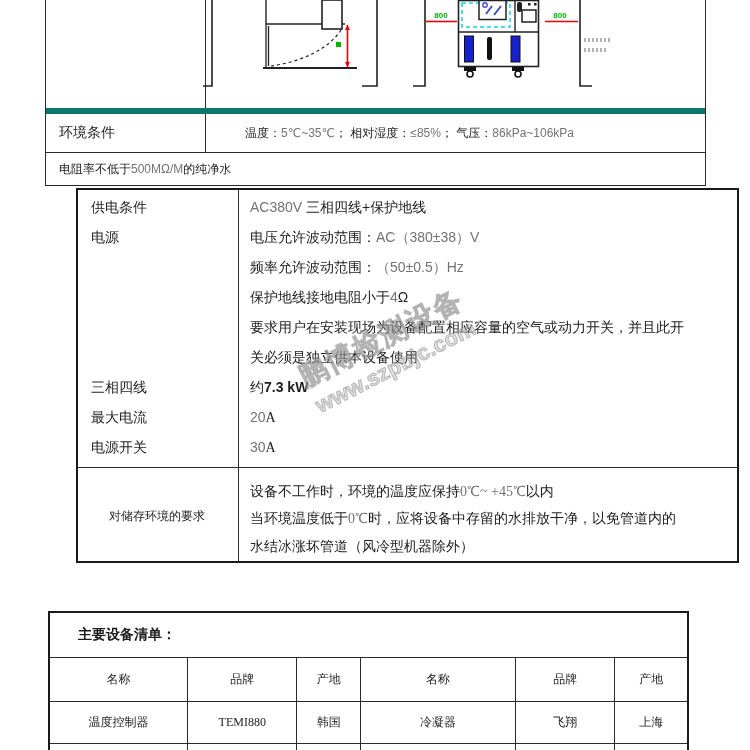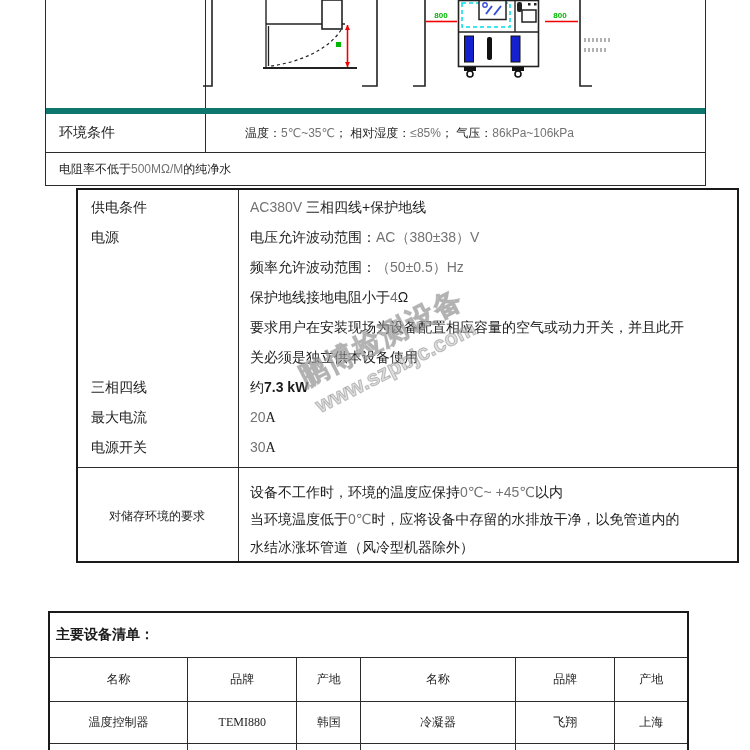--- a/index.html
+++ b/index.html
@@ -19,26 +19,26 @@
   .r-env{height:44px;border-top:6px solid #0f766e;gap:26px;}
   .r-water{height:33px;border-top:1px solid #2b2b2b;}
   
   .t2{position:absolute;left:44px;top:188px;width:663px;height:375px;
       border:2px solid #1a1a1a;box-sizing:border-box;margin-left:32px;}
   .t2 .vline{position:absolute;left:160px;top:0;bottom:0;width:0;border-left:1px solid #2b2b2b;}
   .t2 .hline{position:absolute;left:0;right:0;top:277px;height:0;border-top:1px solid #2b2b2b;}
   .t2 .cellline{position:absolute;height:30px;line-height:30px;font-size:14px;white-space:nowrap;}
   .t2 .lab{left:13px;}
   .t2 .val{left:172px;}
-  .t2 .stline{position:absolute;height:28px;line-height:28px;font-size:14px;white-space:nowrap;left:172px;}
+  .t2 .stline{position:absolute;height:28px;line-height:28px;font-size:14px;white-space:nowrap;left:172px;font-family:Liberation Serif, serif;}
   .t2 .stlab{position:absolute;left:31px;top:277px;height:98px;display:flex;align-items:center;font-size:12px;}
   
   .t3{position:absolute;left:48px;top:611px;width:641px;height:139px;
       border:2px solid #1a1a1a;border-bottom:none;box-sizing:border-box;}
-  .t3 .title{height:45px;display:flex;align-items:center;padding-left:6px;
+  .t3 .title{height:45px;display:flex;align-items:center;padding-left:28px;
       font-size:14px;font-weight:bold;border-bottom:1px solid #2b2b2b;box-sizing:border-box;font-family:Liberation Serif, serif;}
   .t3 .grid{display:flex;height:44px;border-bottom:1px solid #2b2b2b;box-sizing:border-box;}
   .t3 .grid.datarow{height:42px;}
   .t3 .grid.stub{height:8px;border-bottom:none;}
   .t3 .c{box-sizing:border-box;border-right:1px solid #2b2b2b;display:flex;align-items:center;
       justify-content:center;font-size:12px;}
   .t3 .c:last-child{border-right:none;}
   .c1{width:139px;} .c2{width:110px;} .c3{width:64px;} .c4{width:156px;} .c5{width:100px;} .c6{width:72px;}
   
   .wm{position:absolute;left:272px;top:318px;width:230px;text-align:center;

